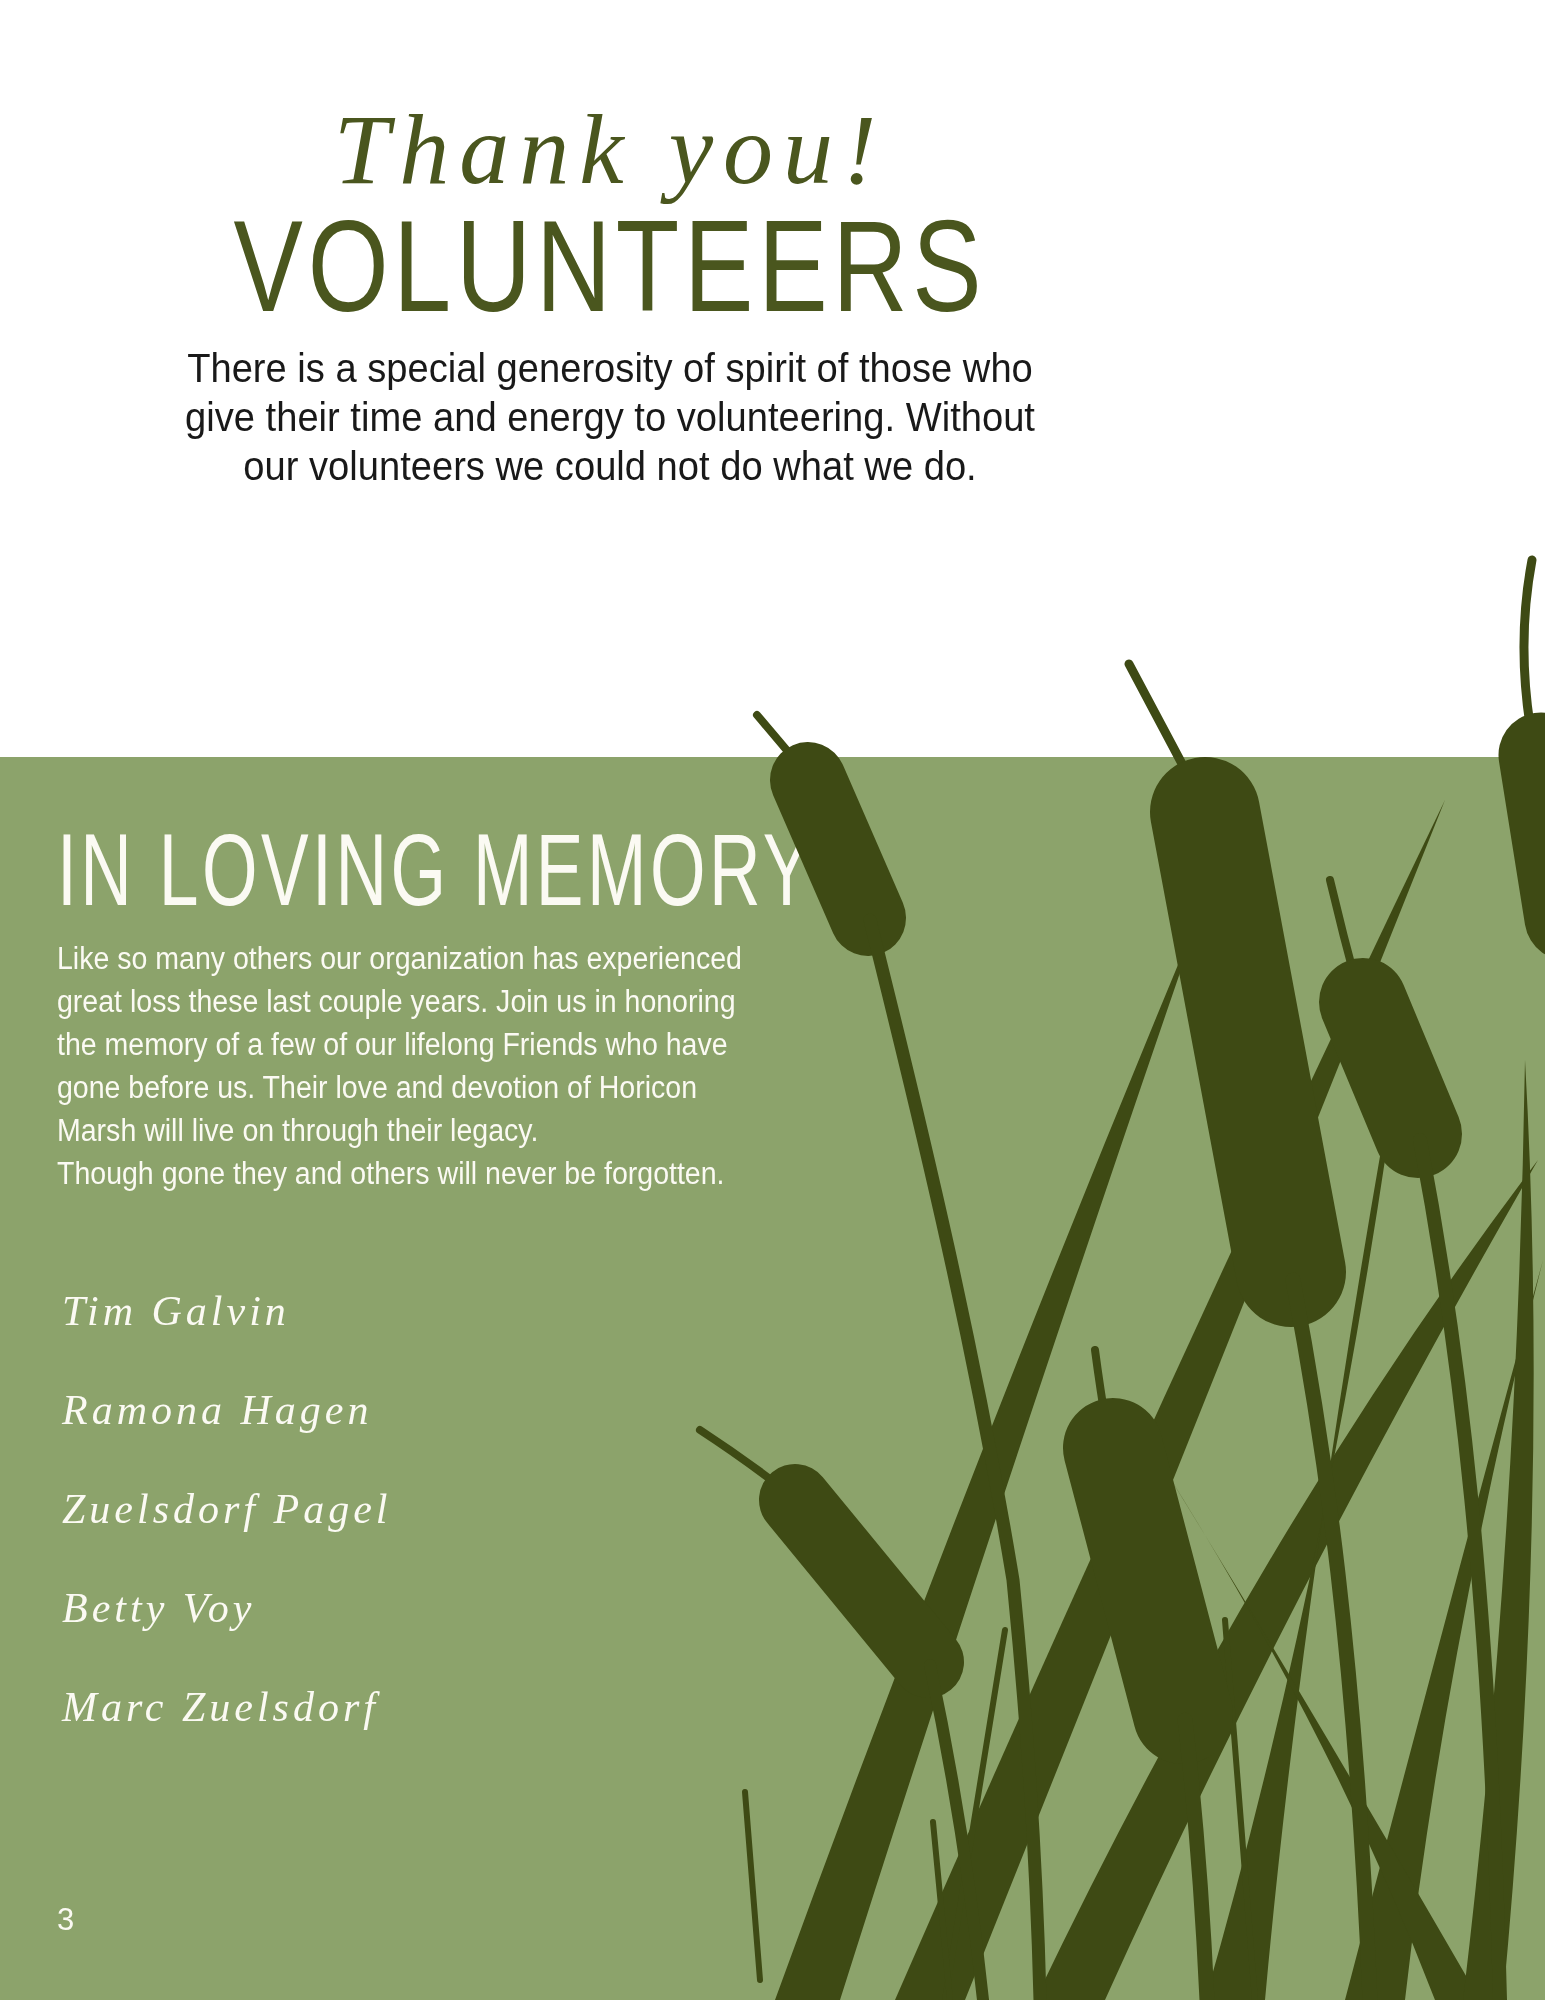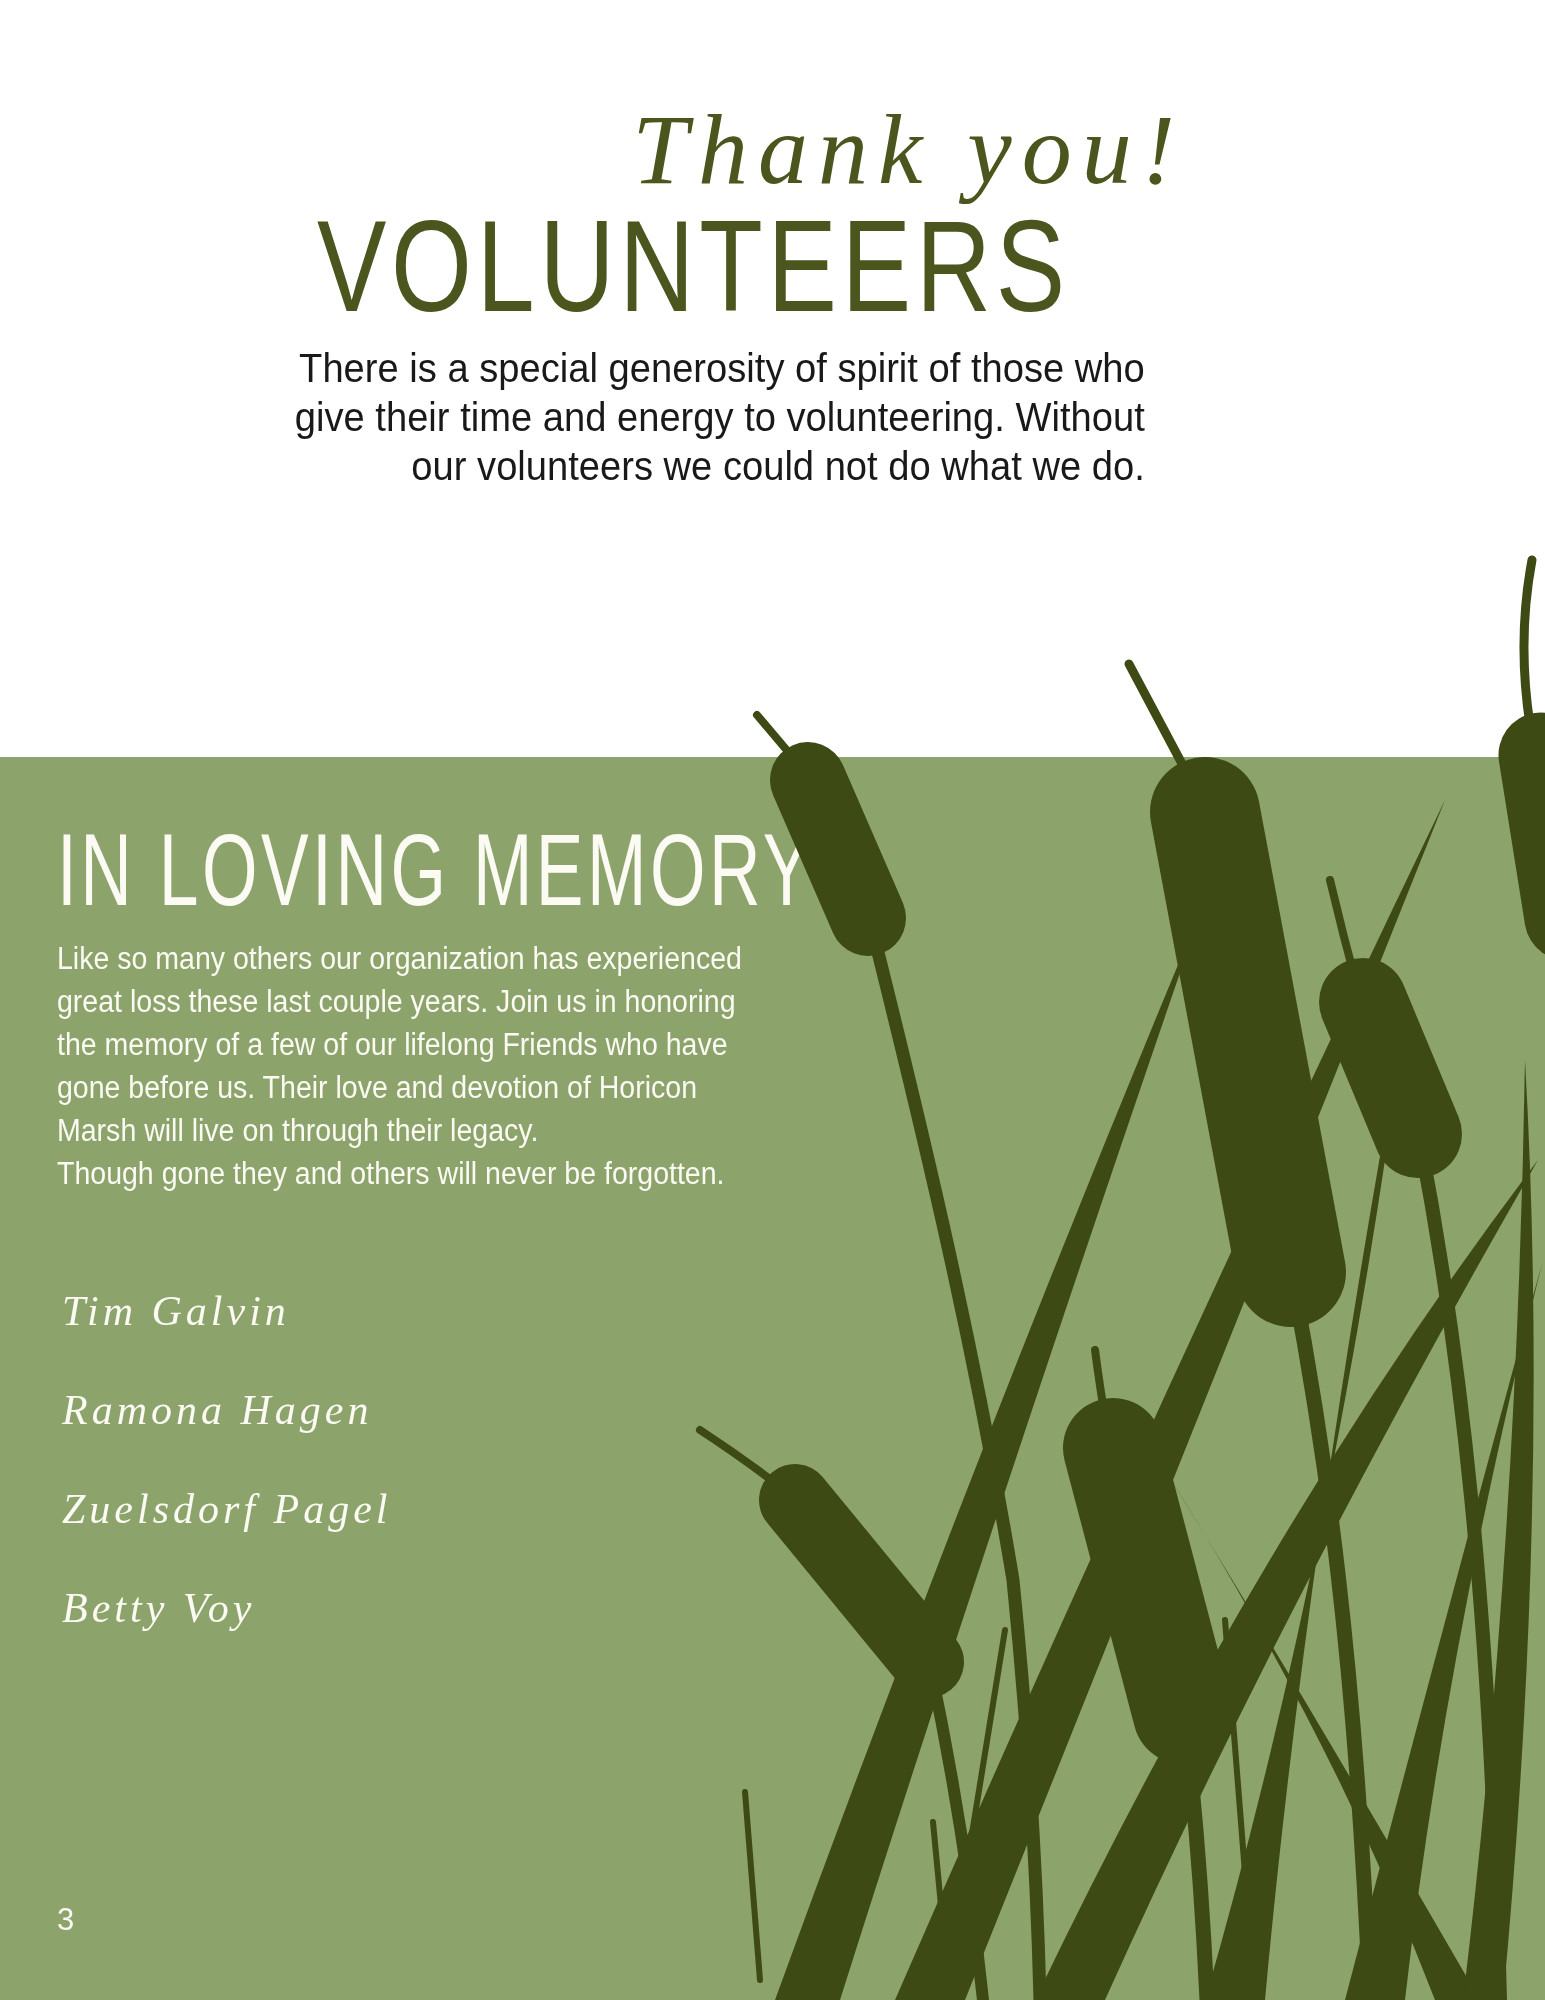--- a/index.html
+++ b/index.html
@@ -15,21 +15,21 @@
   .page{
     position:relative;
     width:1545px;height:2000px;
     background:var(--page-bg);
     overflow:hidden;
     font-family:"Liberation Sans", sans-serif;
   }
   
   .header-col{
     position:absolute;left:35px;top:0;width:1150px;height:745px;
-    text-align:right;
+    text-align:center;
   }
   .script-title{
     position:absolute;left:0;top:92px;width:100%;
     font-family:"Liberation Serif", serif;
     font-style:italic;
     font-size:100px;
     letter-spacing:10px;
     color:var(--accent-dark);
     white-space:nowrap;
   }
@@ -122,20 +122,21 @@
       <div>the memory of a few of our lifelong Friends who have</div>
       <div>gone before us. Their love and devotion of Horicon</div>
       <div>Marsh will live on through their legacy.</div>
       <div>Though gone they and others will never be forgotten.</div>
     </div>
     <div class="memorial-names">
       <div>Tim Galvin</div>
       <div>Ramona Hagen</div>
       <div>Zuelsdorf Pagel</div>
       <div>Betty Voy</div>
+      <div>Marc Zuelsdorf</div>
     </div>
     <div class="page-number">3</div>
   </div>
 
   <svg class="cattails" viewBox="0 0 900 1500" width="900" height="1500" fill="none" stroke="#3E4A14">
     <g stroke-linecap="round">
 
       <g fill="#3E4A14" stroke="none">
         <path d="M130,1500 Q330,950 560,400 Q350,1010 195,1500 Z"></path>
         <path d="M250,1500 Q520,880 800,300 Q540,950 320,1500 Z"></path>

